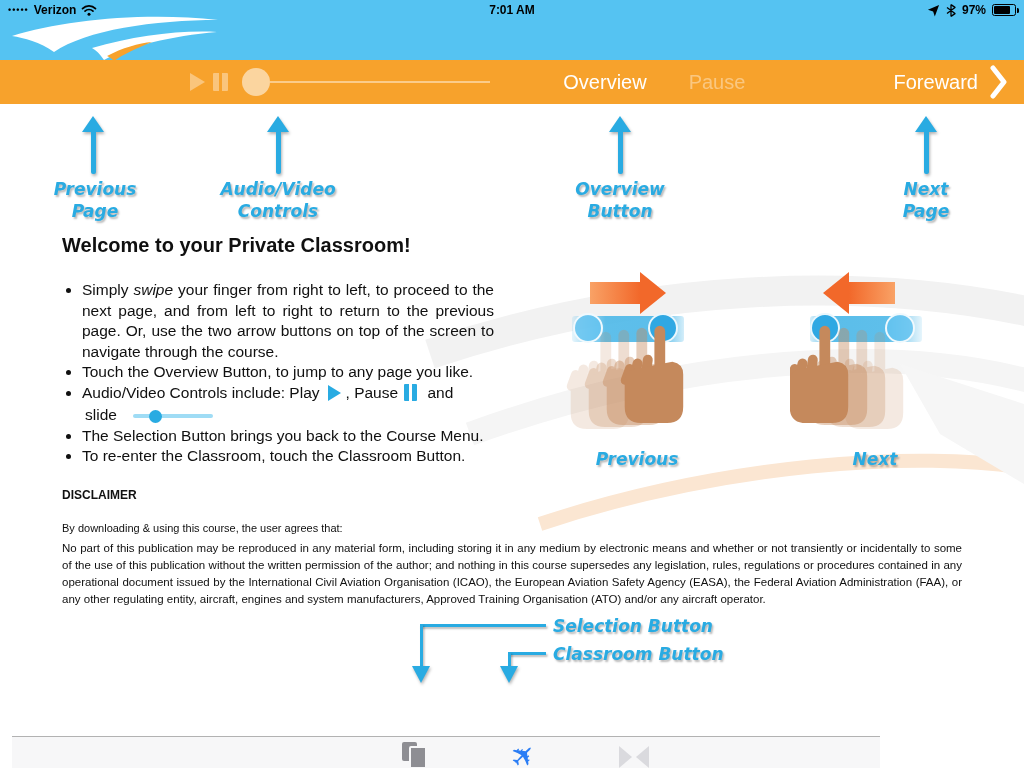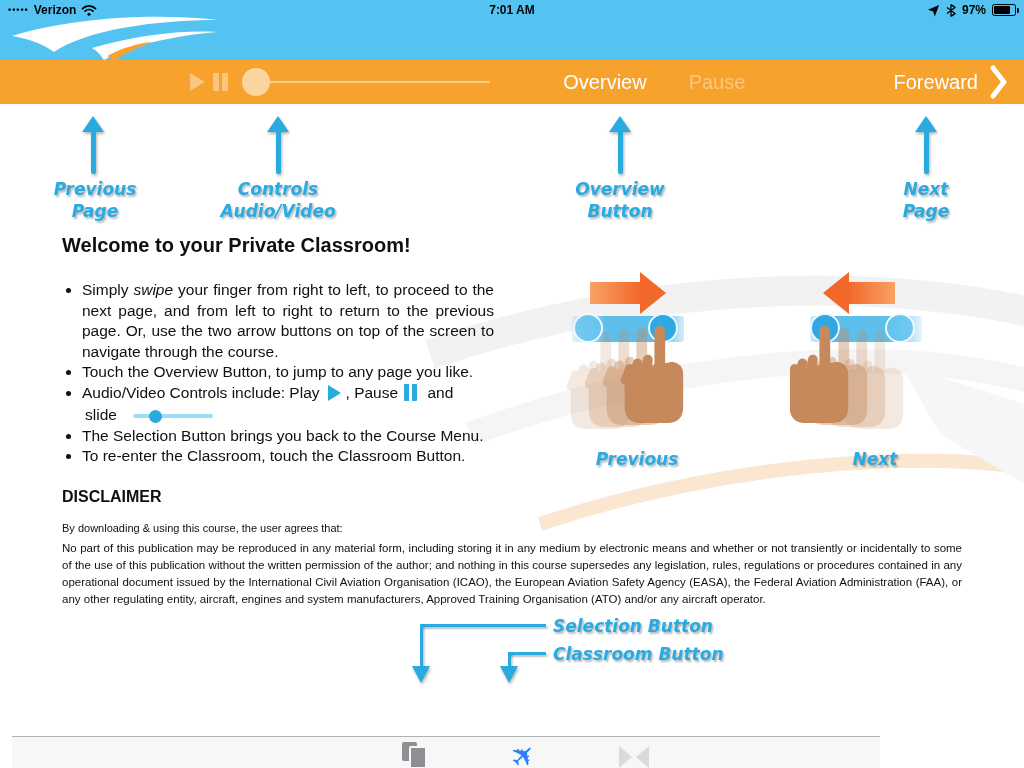--- a/index.html
+++ b/index.html
@@ -43,21 +43,21 @@
   .bullets{position:absolute;left:62px;top:280px;width:432px;z-index:2;}
   .bullets ul{margin:0;padding-left:20px;}
   .bullets li{font-size:15.5px;line-height:20.5px;color:#101010;margin:0;}
   .just{text-align:justify;}
   .icon-play-inline{display:inline-block;width:0;height:0;border-left:13px solid #29ABE2;border-top:8.5px solid transparent;border-bottom:8.5px solid transparent;margin:0 5px 0 8px;vertical-align:-3px;}
   .icon-pause-inline{display:inline-block;width:13px;height:17px;background:linear-gradient(90deg,#29ABE2 0 5px,transparent 5px 8px,#29ABE2 8px 13px);border-radius:1px;margin:0 6px;vertical-align:-3px;}
   .slide-line{margin-top:2px;padding-left:3px;}
   .slide-graphic{display:inline-block;position:relative;width:80px;height:4px;background:#9FDCF5;border-radius:2px;margin-left:16px;vertical-align:2px;}
   .slide-graphic .dot{position:absolute;left:16px;top:-4.5px;width:13px;height:13px;border-radius:50%;background:#29ABE2;}
 
-  .disc-title{position:absolute;left:62px;top:488px;font-size:16px;font-weight:bold;color:#101010;z-index:2;}
+  .disc-title{position:absolute;left:62px;top:488px;font-size:12px;font-weight:bold;color:#101010;z-index:2;}
   .disc-intro{position:absolute;left:62px;top:522px;font-size:11px;color:#101010;z-index:2;}
   .disc-body{position:absolute;left:62px;top:540px;width:900px;font-size:11.5px;line-height:17px;color:#101010;text-align:justify;z-index:2;}
 
   
   .illus{position:absolute;width:210px;height:205px;z-index:2;}
   .sw-arrow-body{position:absolute;height:22px;}
   .grad-r{background:linear-gradient(90deg,#F9A266,#F2682A);}
   .grad-l{background:linear-gradient(270deg,#F9A266,#F2682A);}
   .sw-head-r{position:absolute;width:0;height:0;border-top:21px solid transparent;border-bottom:21px solid transparent;border-left:26px solid #F2682A;}
   .sw-head-l{position:absolute;width:0;height:0;border-top:21px solid transparent;border-bottom:21px solid transparent;border-right:26px solid #F2682A;}
@@ -163,22 +163,22 @@
   <div class="up-arrow" style="left:915px;top:116px;">
       <div class="head"></div>
       <div class="shaft"></div>
     </div>
 
   <div class="note" style="left:35px;top:178px;width:120px;">
     <div>Previous</div>
     <div>Page</div>
   </div>
   <div class="note" style="left:198px;top:178px;width:160px;">
+    <div>Audio/Video</div>
     <div>Controls</div>
-    <div>Audio/Video</div>
   </div>
   <div class="note" style="left:550px;top:178px;width:140px;">
     <div>Overview</div>
     <div>Button</div>
   </div>
   <div class="note" style="left:866px;top:178px;width:120px;">
     <div>Next</div>
     <div>Page</div>
   </div>
 

